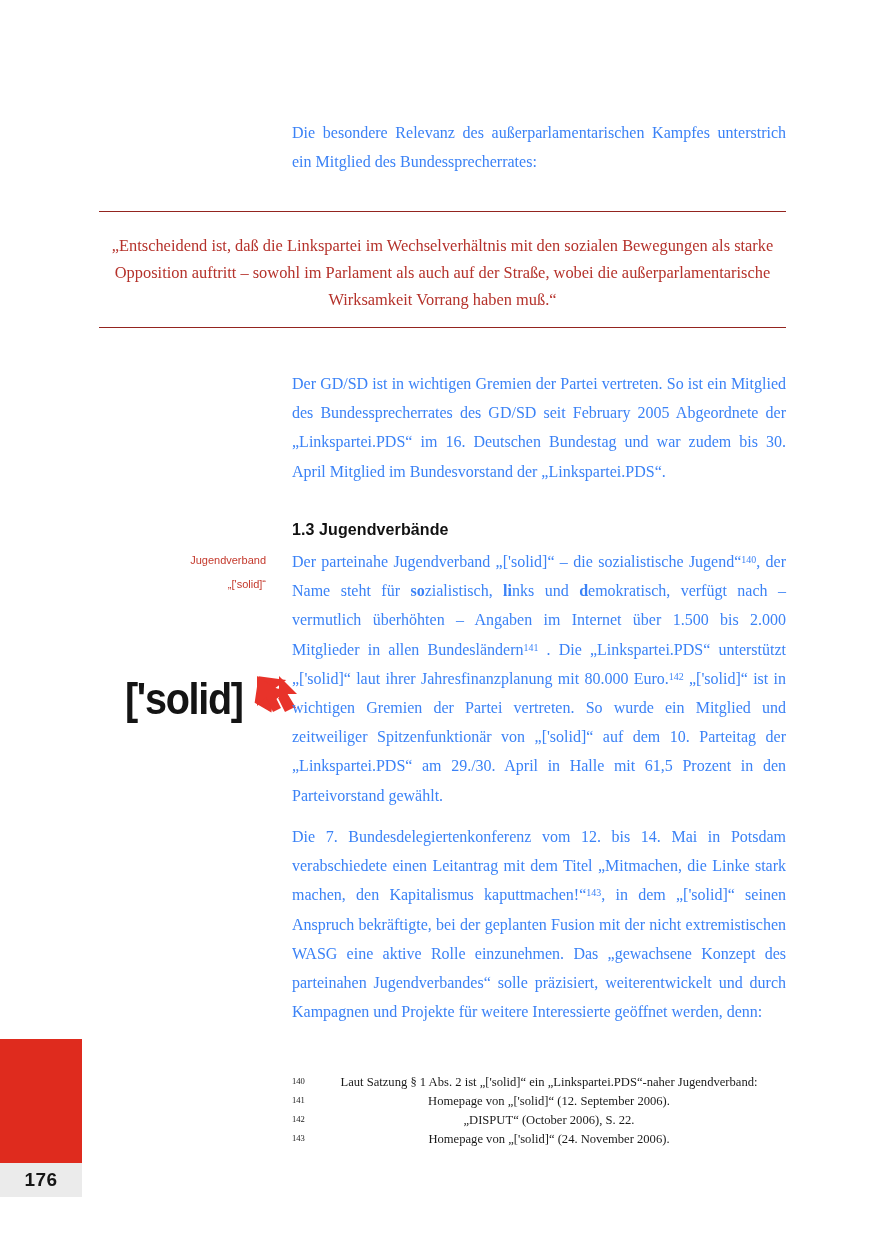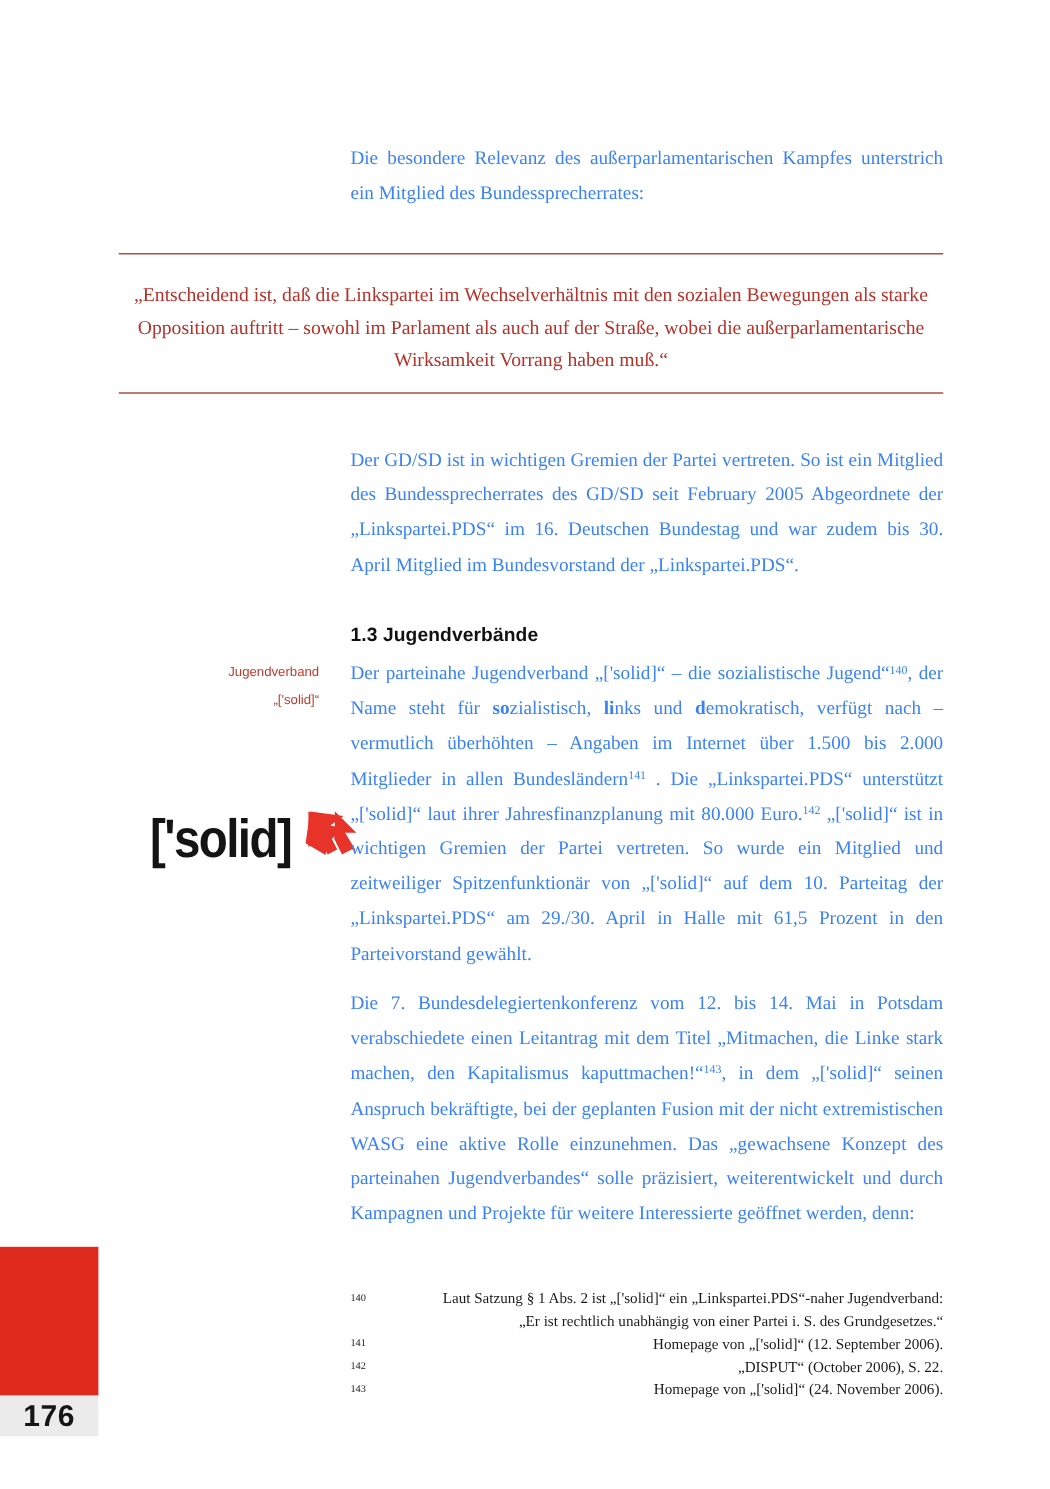--- a/index.html
+++ b/index.html
@@ -30,21 +30,21 @@
   }
   .page-marker-num {
     width: 82px;
     height: 34px;
     background: #ebebeb;
     display: flex;
     align-items: center;
     justify-content: center;
     font-family: "Liberation Sans", sans-serif;
     font-weight: bold;
-    font-size: 25px;
+    font-size: 19px;
     color: #161616;
     letter-spacing: 0.5px;
   }
 
   p.body-par {
     margin: 0;
     font-size: 16px;
     line-height: 29.2px;
     text-align: justify;
     text-justify: inter-word;
@@ -182,21 +182,21 @@
     width: 20px;
     flex: 0 0 20px;
     font-size: 8.6px;
     line-height: 14px;
     vertical-align: super;
     padding-top: 1px;
     color: #1a1a1a;
   }
   .fn-txt {
     flex: 1 1 auto;
-    text-align: right;
+    text-align: center;
   }
   .fn-txt .fn-cont {
     display: block;
     padding-left: 12px;
   }
 
   sup.fnref {
     font-size: 0.62em;
     vertical-align: 0.45em;
     line-height: 0;
@@ -245,21 +245,20 @@
 
 <div class="par-konferenz">
   <p class="body-par"><span>Die 7. Bundesdelegiertenkonferenz vom 12. bis 14. Mai in Potsdam verabschiedete einen Leitantrag mit dem Titel „Mitmachen, die Linke stark machen, den Kapitalismus kaputtmachen!“</span><sup class="fnref">143</sup><span>, in dem „['solid]“ seinen Anspruch bekräftigte, bei der geplanten Fusion mit der nicht extremistischen WASG eine aktive Rolle einzunehmen. Das „gewachsene Konzept des parteinahen Jugendverbandes“ solle präzisiert, weiterentwickelt und durch Kampagnen und Projekte für weitere Interessierte geöffnet werden, denn:</span></p>
 </div>
 
 <div class="footnotes">
   <div class="fn-row">
     <div class="fn-num">140</div>
     <div class="fn-txt">
       <span>Laut Satzung § 1 Abs. 2 ist „['solid]“ ein „Linkspartei.PDS“-naher Jugendverband:</span>
-      <span class="fn-cont">„Er ist rechtlich unabhängig von einer Partei i. S. des Grundgesetzes.“</span>
     </div>
   </div>
   <div class="fn-row">
     <div class="fn-num">141</div>
     <div class="fn-txt">
       <span>Homepage von „['solid]“ (12. September 2006).</span>
     </div>
   </div>
   <div class="fn-row">
     <div class="fn-num">142</div>

